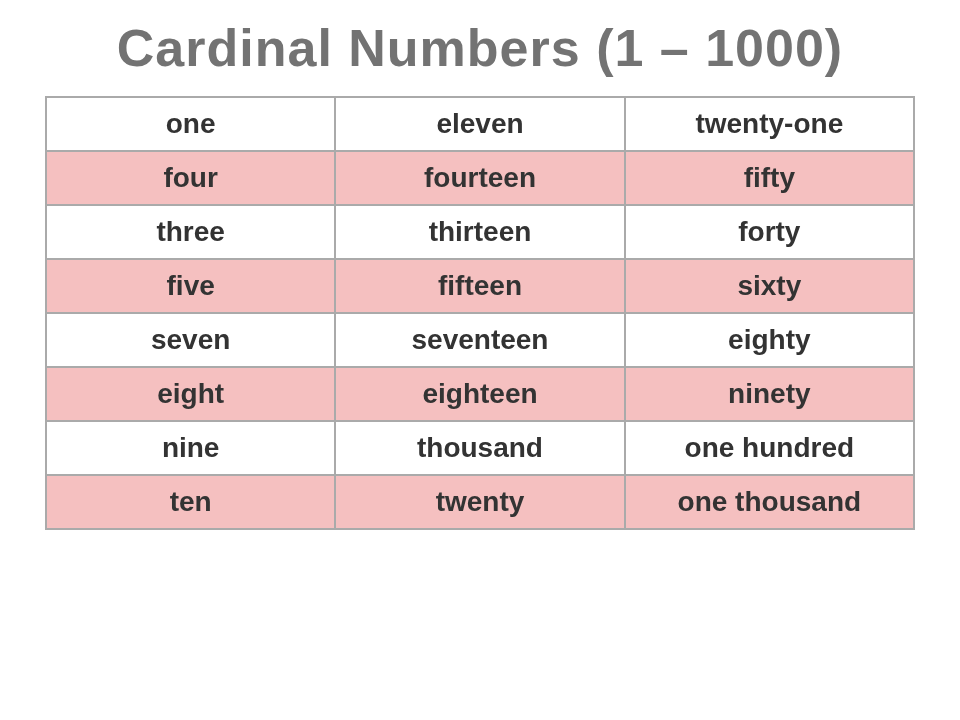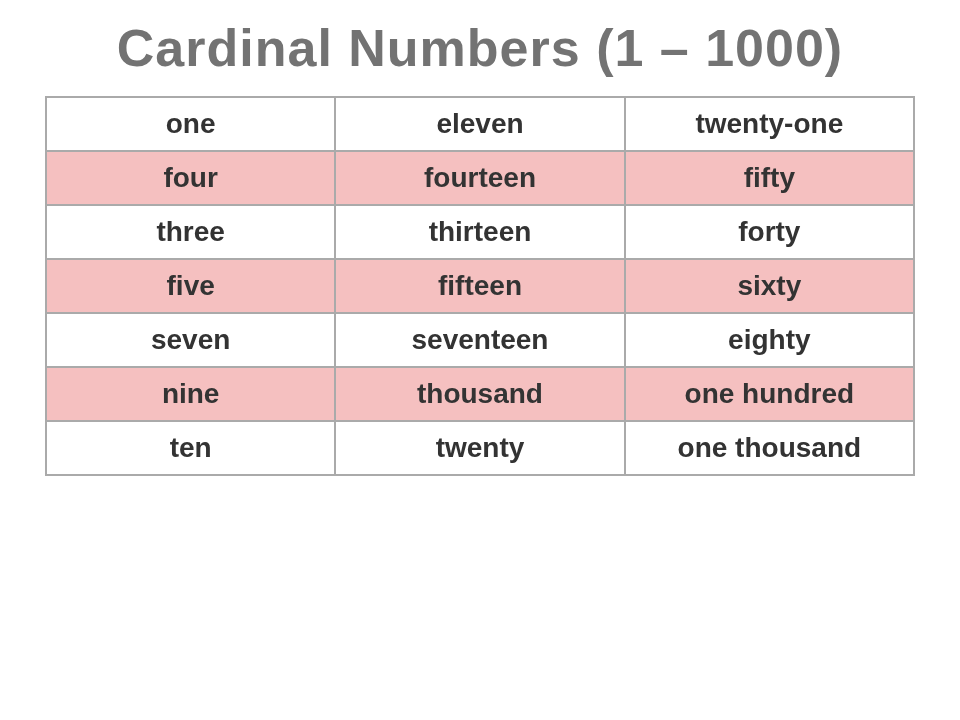--- a/index.html
+++ b/index.html
@@ -81,20 +81,25 @@
         <td>five</td>
         <td>fifteen</td>
         <td>sixty</td>
       </tr>
       <tr>
         <td>seven</td>
         <td>seventeen</td>
         <td>eighty</td>
       </tr>
       <tr>
+        <td>eight</td>
+        <td>eighteen</td>
+        <td>ninety</td>
+      </tr>
+      <tr>
         <td>nine</td>
         <td>thousand</td>
         <td>one hundred</td>
       </tr>
       <tr>
         <td>ten</td>
         <td>twenty</td>
         <td>one thousand</td>
       </tr>
     </tbody>

